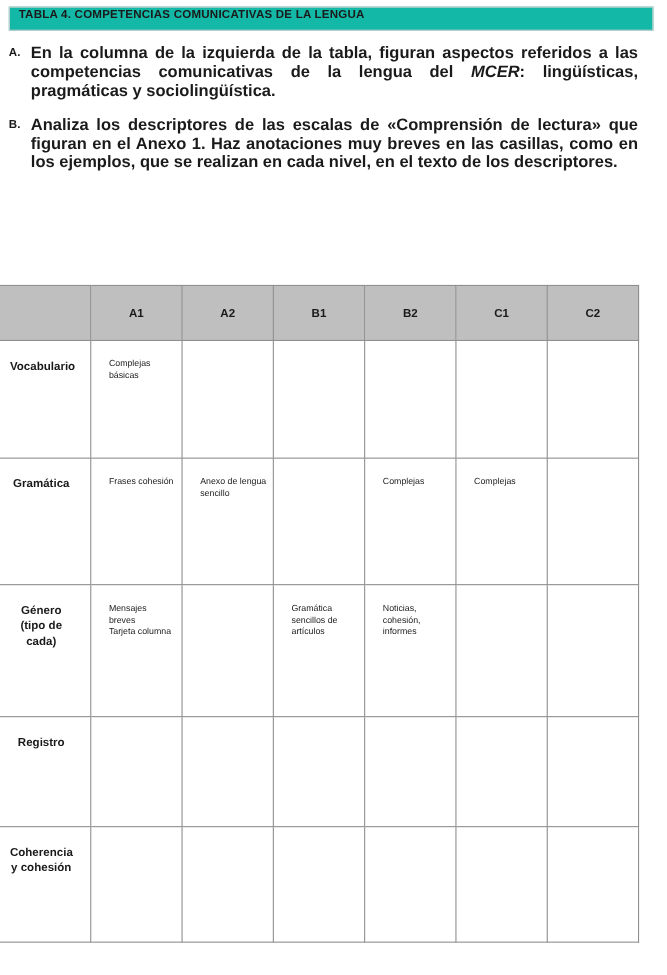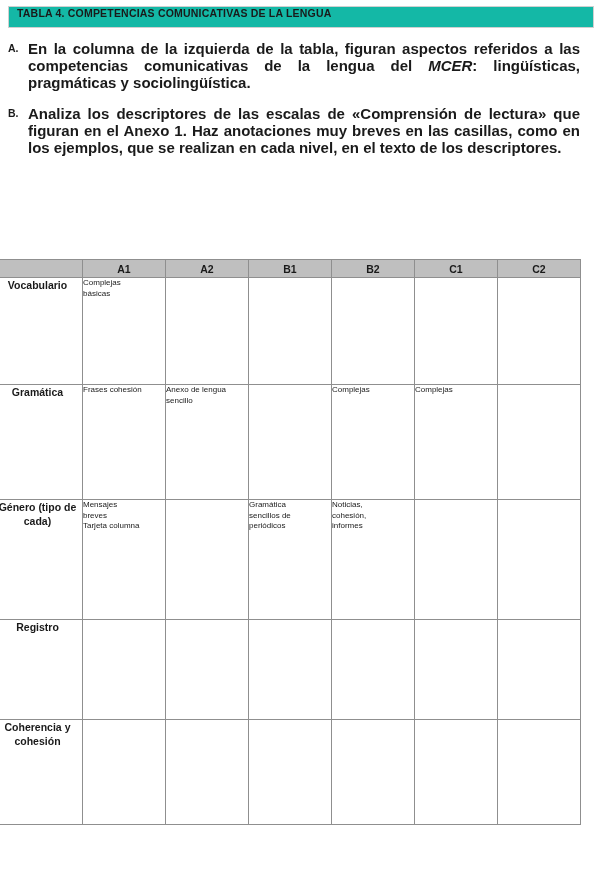--- a/index.html
+++ b/index.html
@@ -76,21 +76,21 @@
     width: 588px;
   }
   table.grid {
     border-collapse: collapse;
     width: 588px;
     table-layout: fixed;
   }
   table.grid th, table.grid td {
     border: 1px solid #8f8f8f;
     vertical-align: top;
-    padding: 0;
+    padding: 16px;
   }
   table.grid thead th {
     background: #bfbfbf;
     height: 17px;
     text-align: center;
     vertical-align: middle;
     font-size: 10.5px;
     font-weight: bold;
     color: #1a1a1a;
   }
@@ -211,21 +211,21 @@
           </td>
           <td class="cell">
             <span class="line">Mensajes</span>
             <span class="line">breves</span>
             <span class="line">Tarjeta columna</span>
           </td>
           <td class="cell"></td>
           <td class="cell">
             <span class="line">Gramática</span>
             <span class="line">sencillos de</span>
-            <span class="line">periódicos</span>
+            <span class="line">artículos</span>
           </td>
           <td class="cell">
             <span class="line">Noticias,</span>
             <span class="line">cohesión,</span>
             <span class="line">informes</span>
           </td>
           <td class="cell"></td>
           <td class="cell"></td>
         </tr>
 

